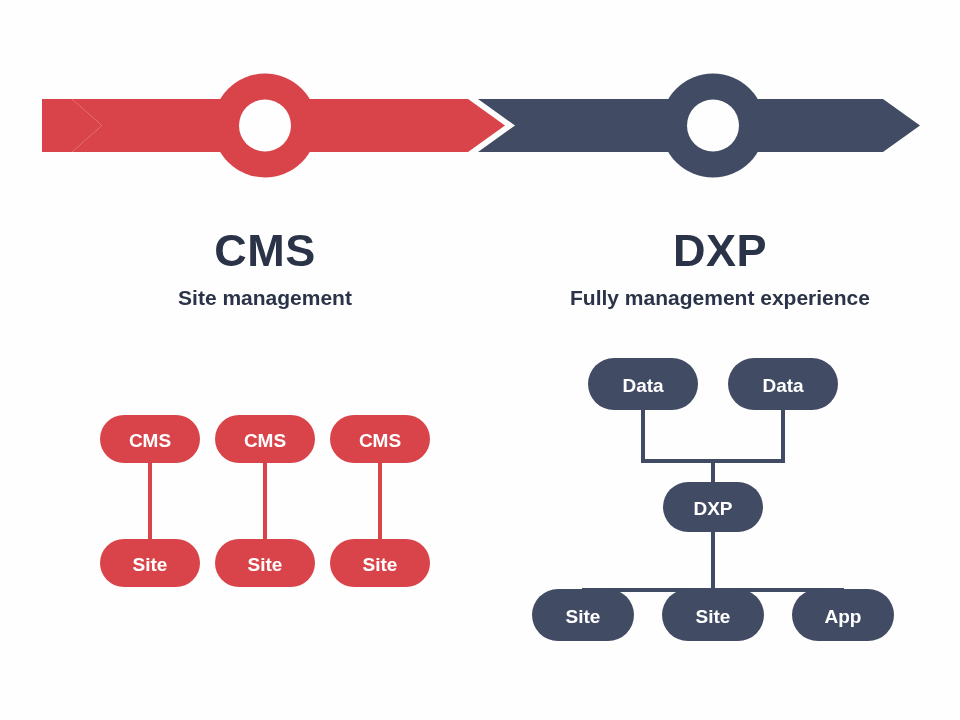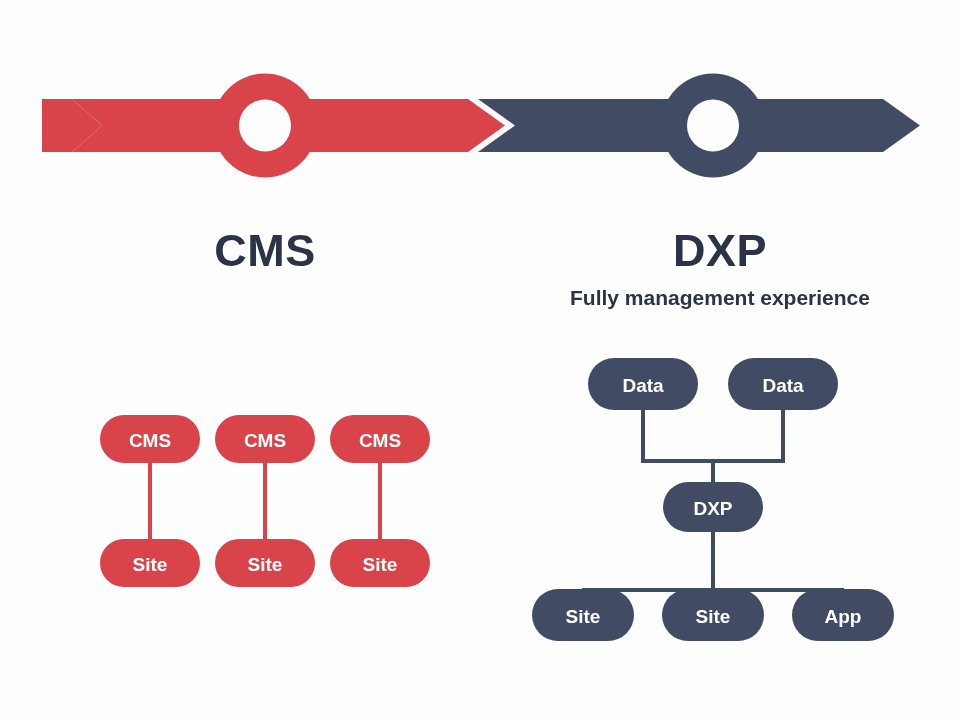--- a/index.html
+++ b/index.html
@@ -60,20 +60,21 @@
     <circle id="cms-hub" cx="265" cy="125.5" r="52" fill="#d9444a"></circle>
     <circle cx="265" cy="125.5" r="26" fill="#fefefe"></circle>
 
     <path id="dxp-arrow" d="M 478,99 L 883,99 L 920,125.5 L 883,152 L 478,152 L 515,125.5 Z" fill="#414c64"></path>
 
     <circle id="dxp-hub" cx="713" cy="125.5" r="52" fill="#414c64"></circle>
     <circle cx="713" cy="125.5" r="26" fill="#fefefe"></circle>
   </svg>
 
   <div class="title" id="cms-title">CMS</div>
+  <div class="subtitle" id="cms-subtitle">Site management</div>
 
   <div class="title" id="dxp-title">DXP</div>
   <div class="subtitle" id="dxp-subtitle">Fully management experience</div>
 
   <svg class="tree-svg" viewBox="0 0 960 330">
 
     <g stroke="#d9444a" stroke-width="4" fill="none">
       <line x1="150" y1="108" x2="150" y2="225"></line>
       <line x1="265" y1="108" x2="265" y2="225"></line>
       <line x1="380" y1="108" x2="380" y2="225"></line>

